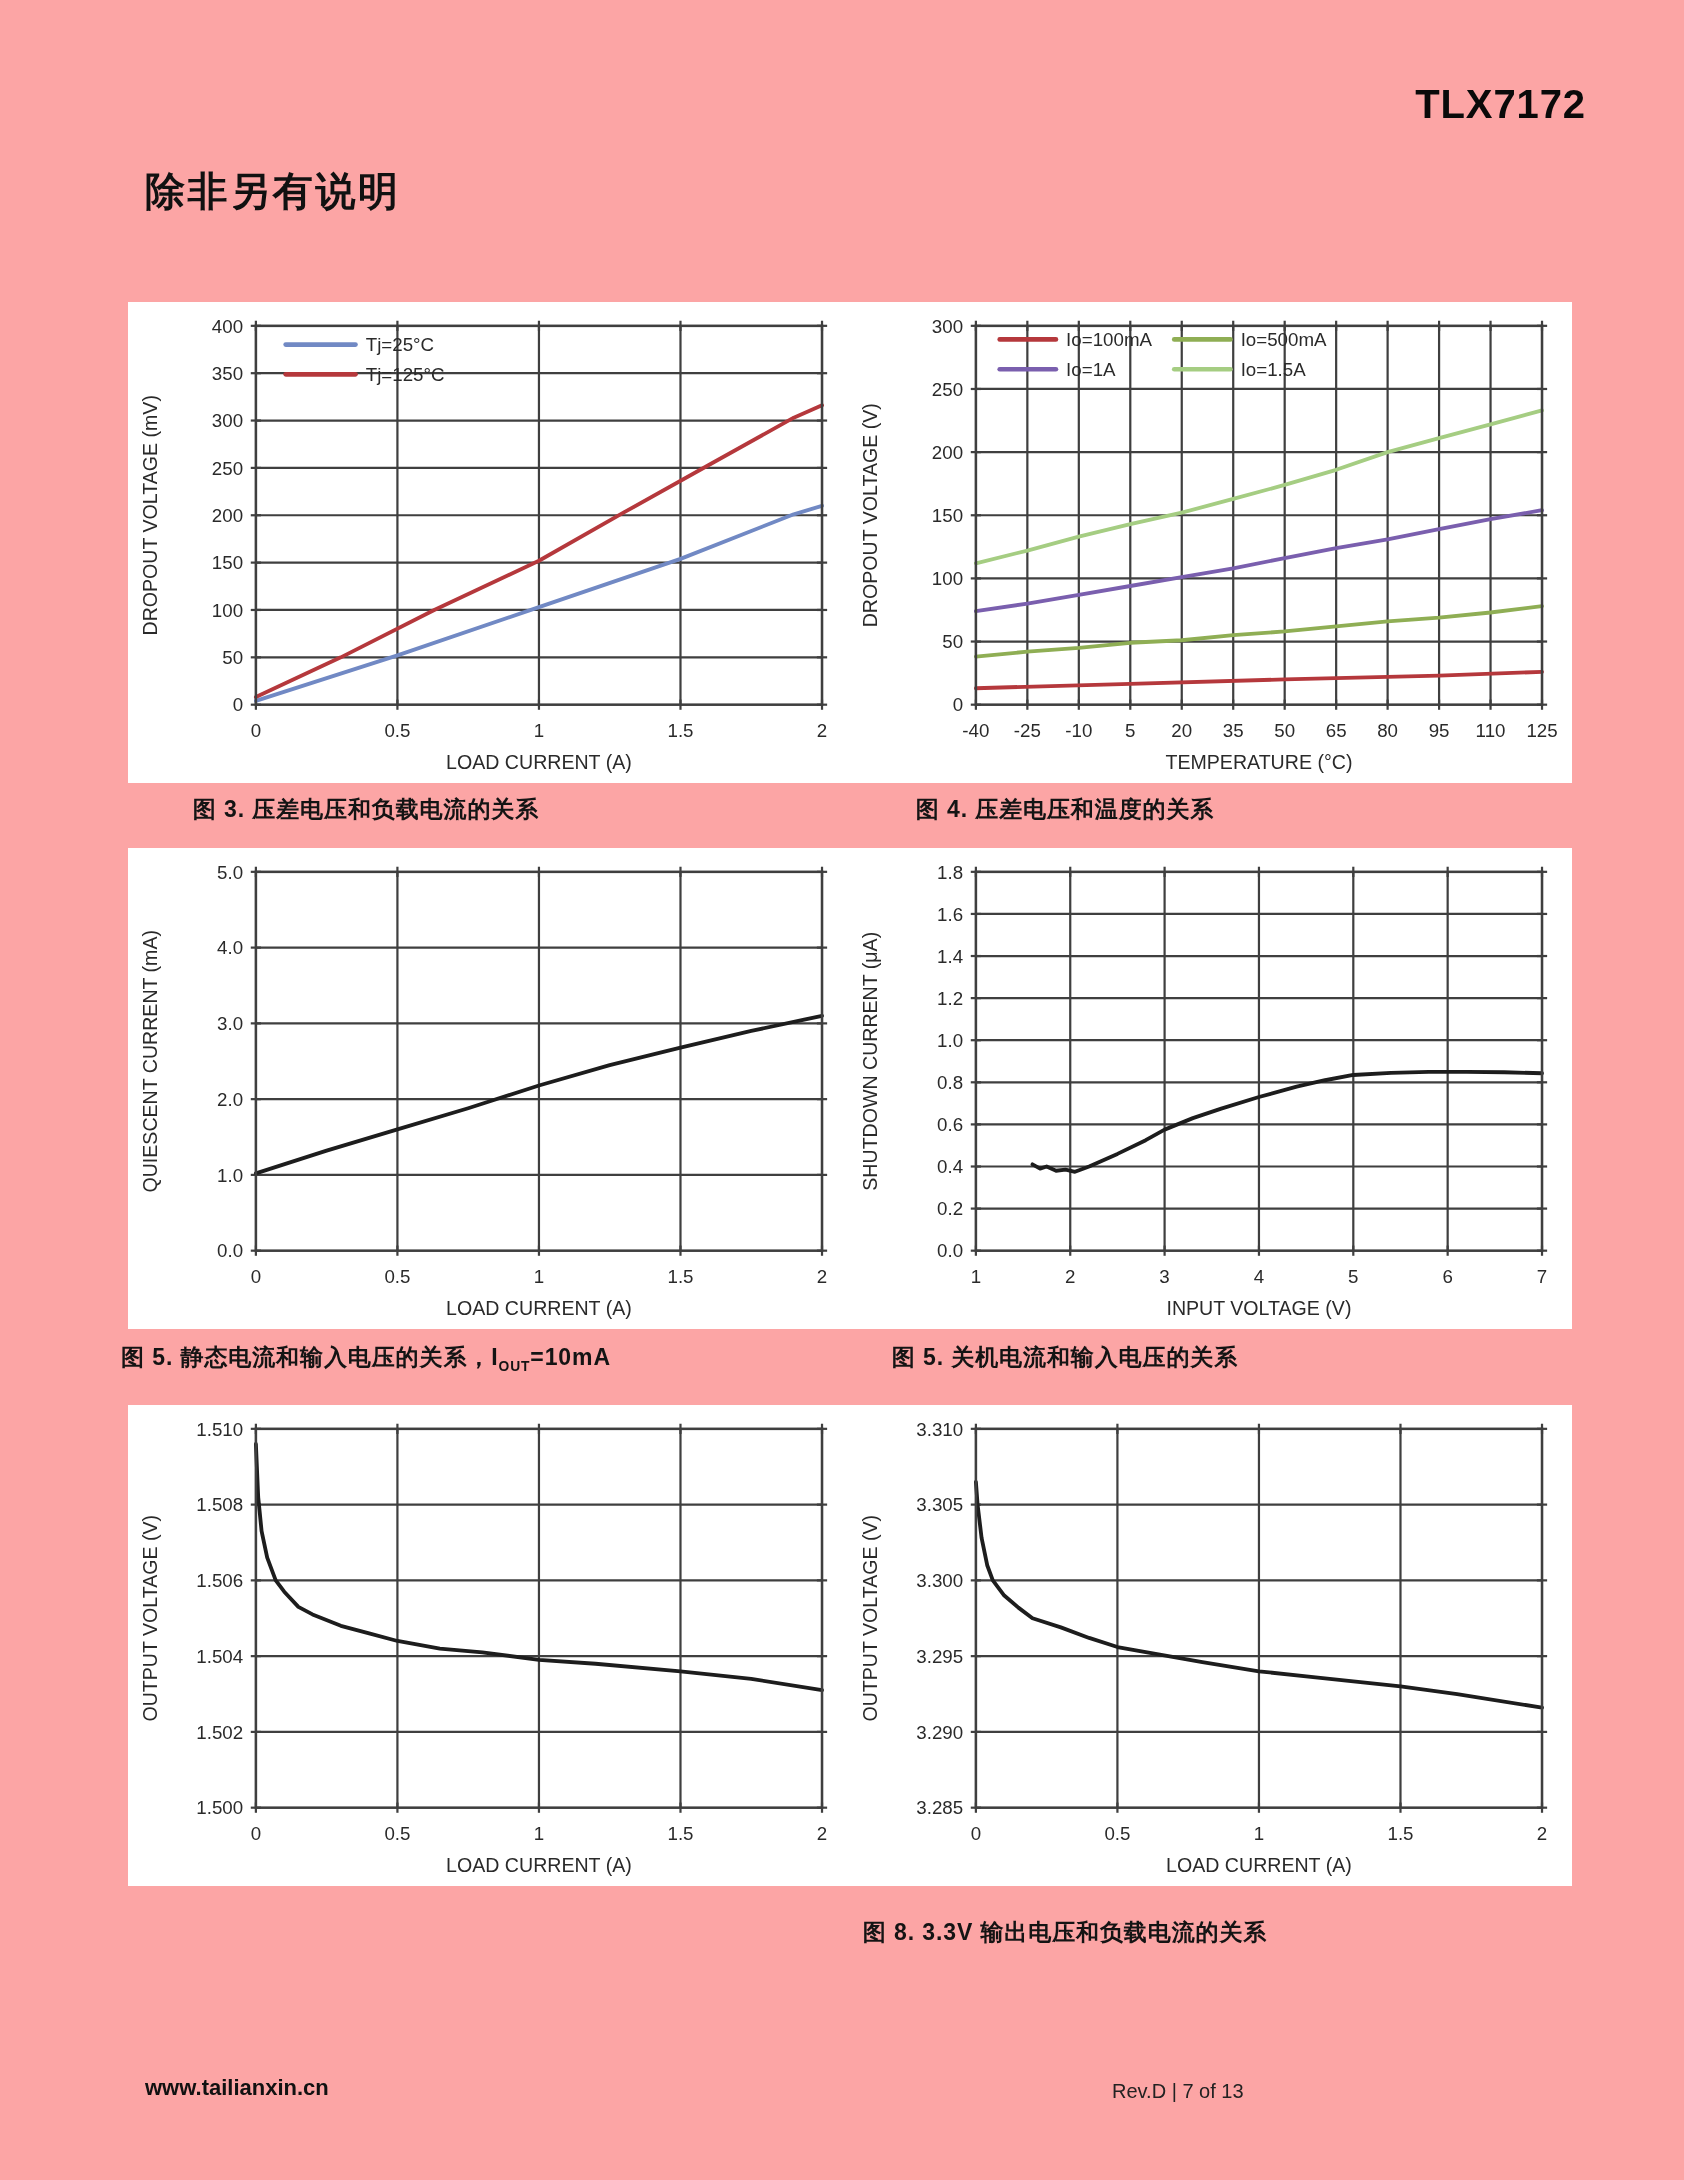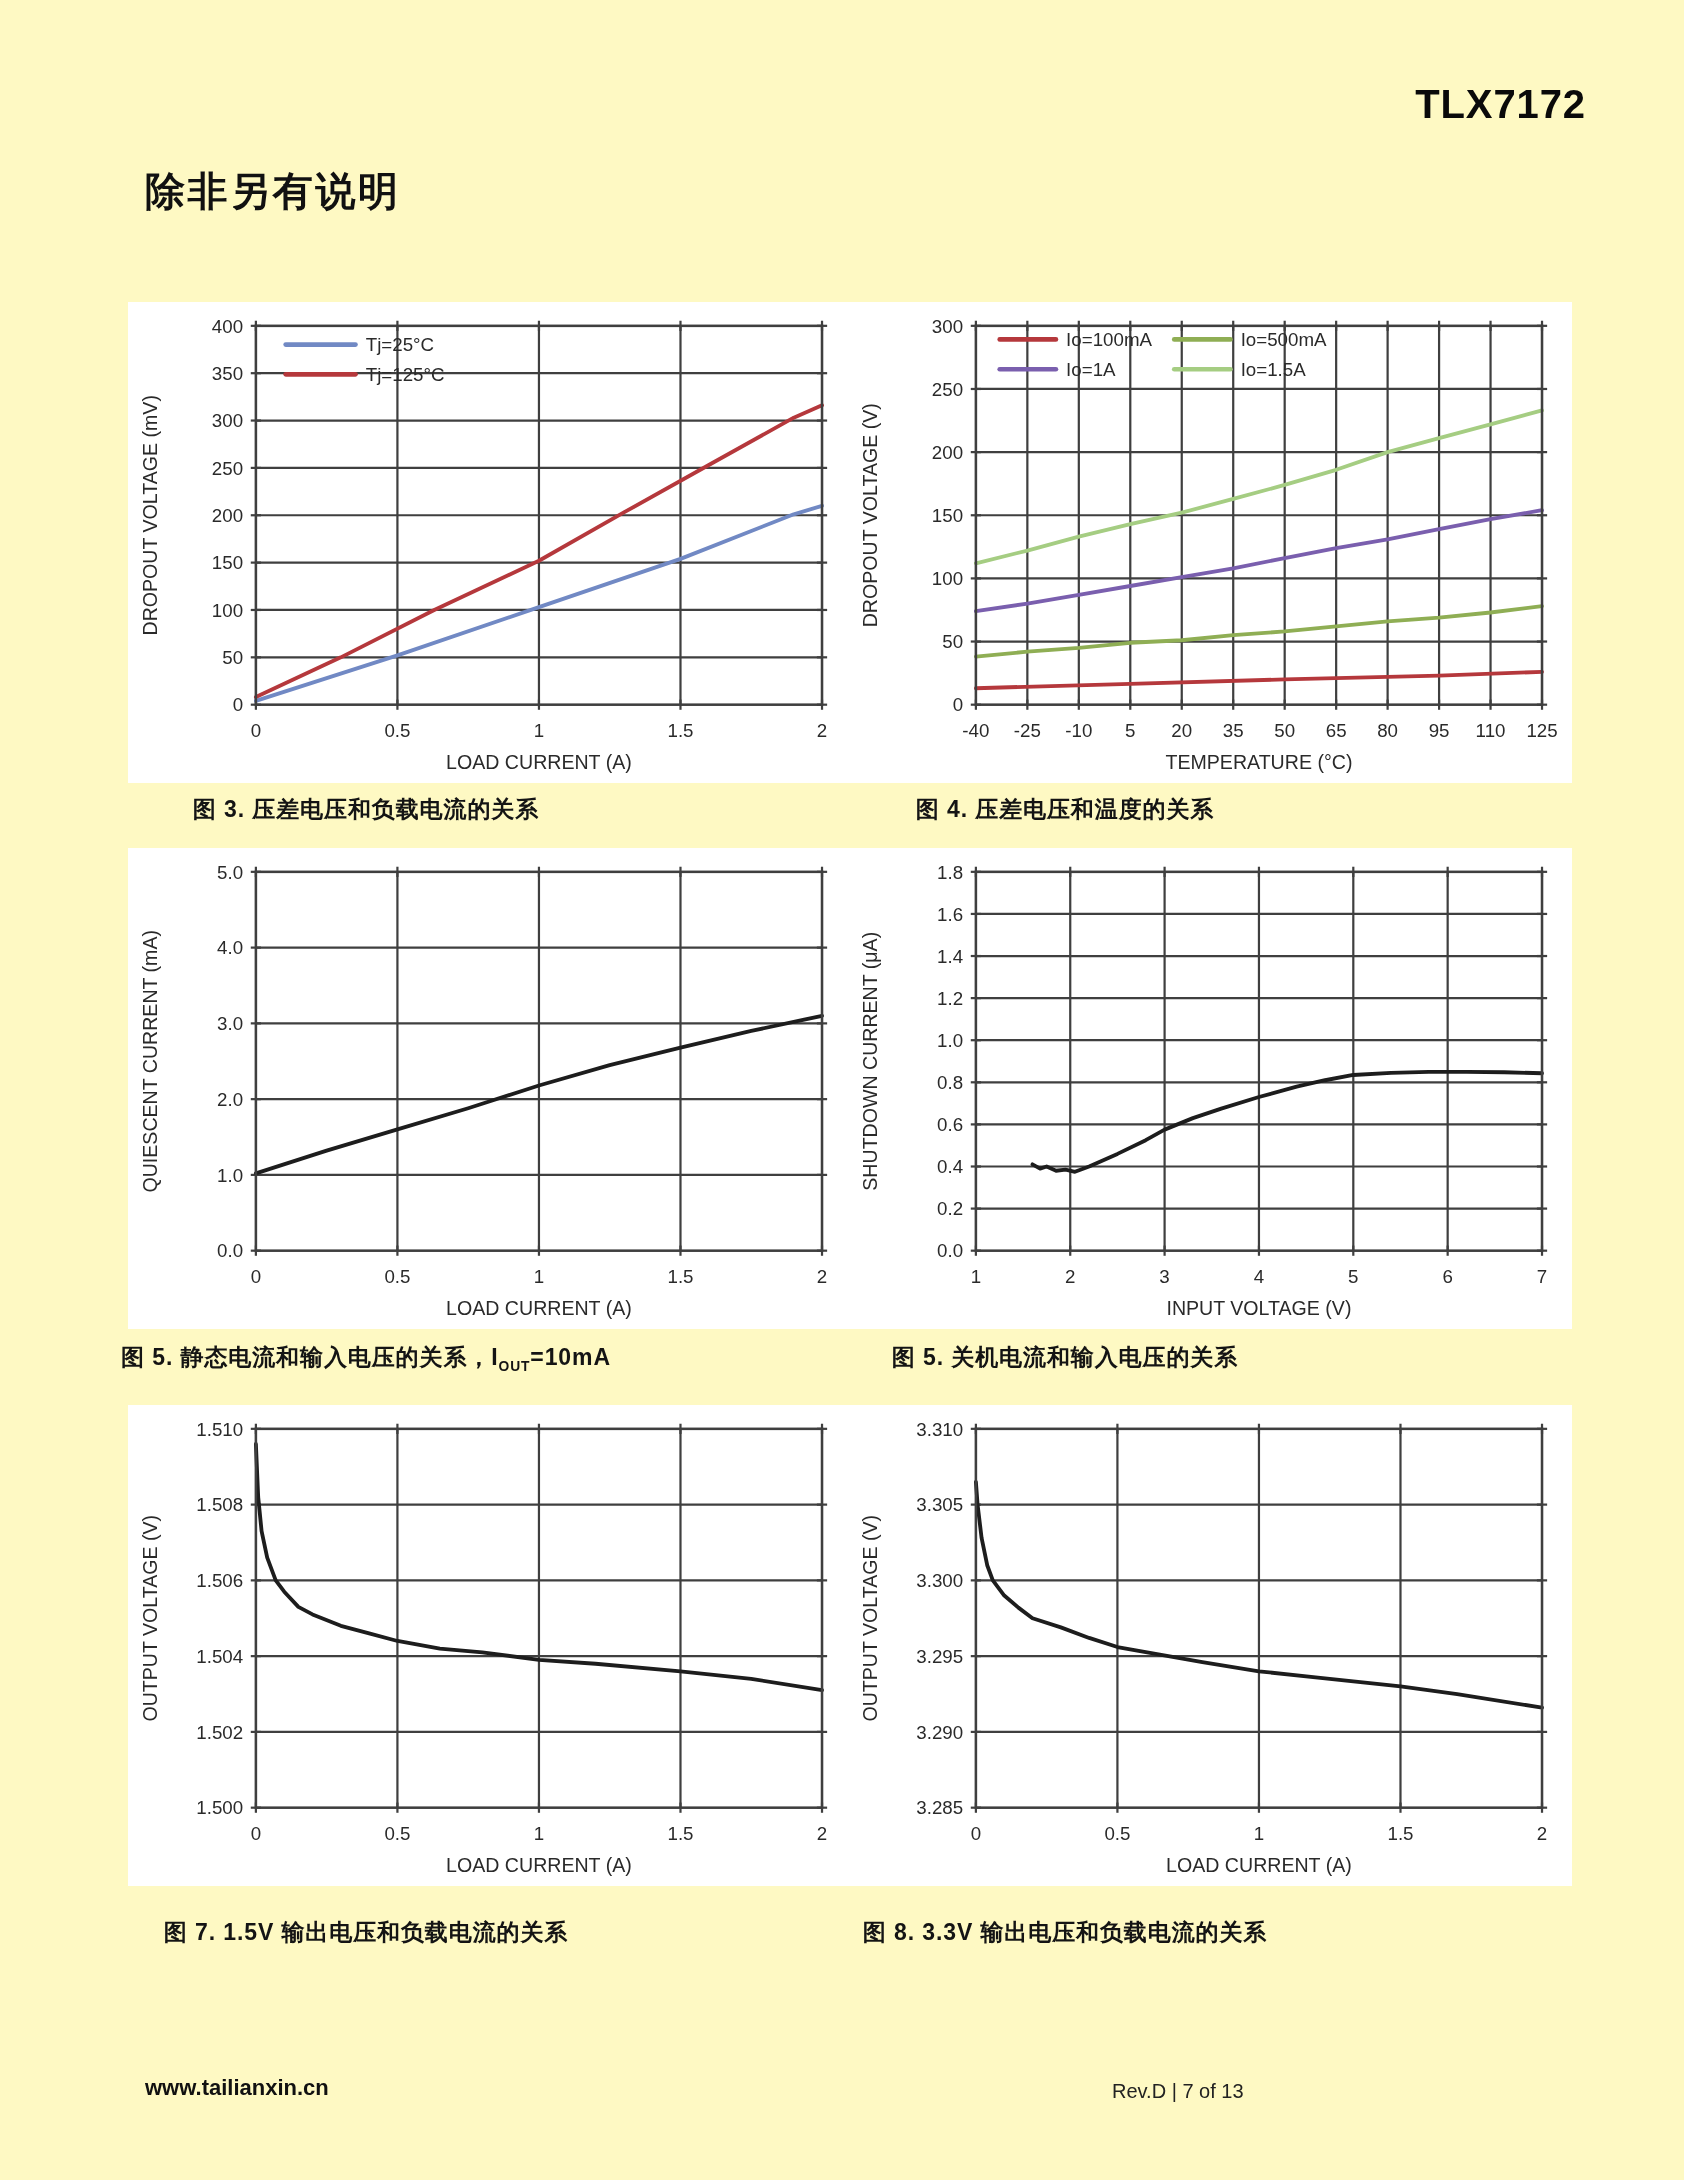--- a/index.html
+++ b/index.html
@@ -1,16 +1,16 @@
 <!DOCTYPE html>
 <html style="font-size:13.6px"><head>
 <meta charset="utf-8">
 <style>
   html,body{margin:0;padding:0;background:#ffffff;}
-  .page{position:relative;width:1685px;height:2181px;background:#fef9c3;overflow:hidden;
+  .page{position:relative;width:1685px;height:2181px;background:#fca5a5;overflow:hidden;
         font-family:"Liberation Sans",sans-serif;color:#1c1c1c;}
   .product{position:absolute;top:82px;right:99px;font-size:40px;font-weight:bold;
            letter-spacing:0.9px;color:#0a0a0a;}
   .title{position:absolute;left:145px;top:164px;margin:0;font-size:40px;font-weight:bold;
          letter-spacing:2.6px;color:#111;}
   .conditions{position:absolute;left:147px;top:241px;margin:0;font-size:21px;color:#1a1a1a;
               letter-spacing:0.4px;}
   .conditions sub{font-size:0.58em;}
   .chart{position:absolute;background:#ffffff;}
   .chart text{font-family:"Liberation Sans",sans-serif;}
@@ -397,20 +397,19 @@
       <text x="815" y="511" text-anchor="middle" font-size="22" fill="#2a2a2a">2</text>
       <text x="135" y="481" text-anchor="end" font-size="22" fill="#2a2a2a">3.285</text>
       <text x="135" y="392.0000000000016" text-anchor="end" font-size="22" fill="#2a2a2a">3.290</text>
       <text x="135" y="303.0000000000031" text-anchor="end" font-size="22" fill="#2a2a2a">3.295</text>
       <text x="135" y="214.00000000000475" text-anchor="end" font-size="22" fill="#2a2a2a">3.300</text>
       <text x="135" y="124.9999999999984" text-anchor="end" font-size="22" fill="#2a2a2a">3.305</text>
       <text x="135" y="36" text-anchor="end" font-size="22" fill="#2a2a2a">3.310</text>
       <text x="482.5" y="549" text-anchor="middle" font-size="23" fill="#2a2a2a">LOAD CURRENT (A)</text>
       <text text-anchor="middle" font-size="23" fill="#2a2a2a" transform="translate(34 250.5) rotate(-90)">OUTPUT VOLTAGE (V)</text>
     </svg>
-  <div class="caption cap-r3 cap-c1"><span>图 7. 1.5V 输出电压和负载电流的关系</span></div>
   <div class="caption cap-r3 cap-c2"><span>图 8. 3.3V 输出电压和负载电流的关系</span></div>
 
   <div class="footer-site">www.tailianxin.cn</div>
   <div class="footer-rev">Rev.D | 7 of 13</div>
 
 </div>
 
 
 </body></html>

